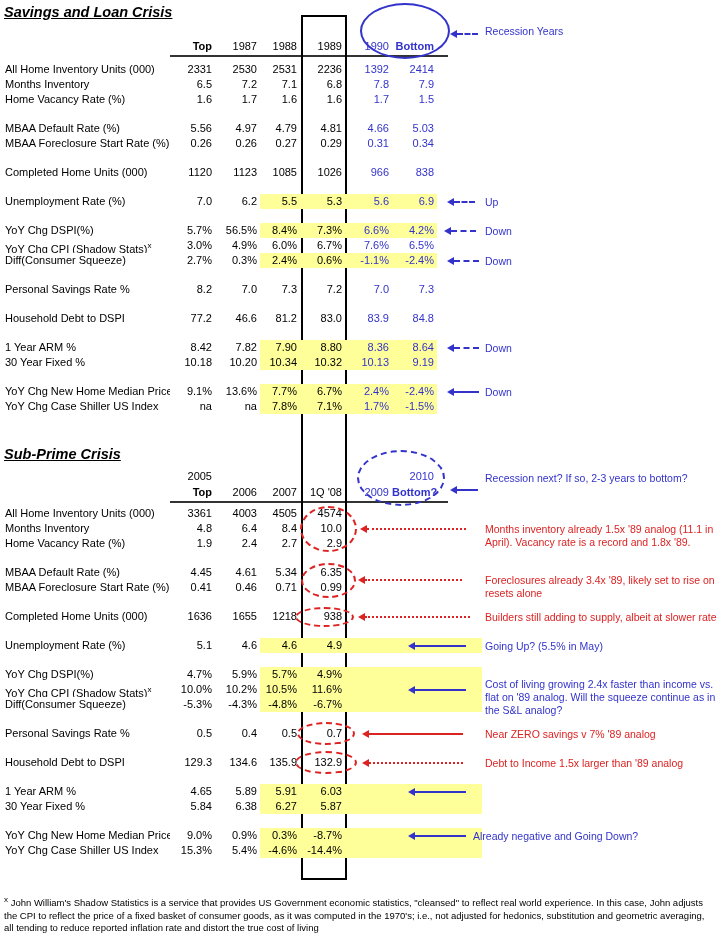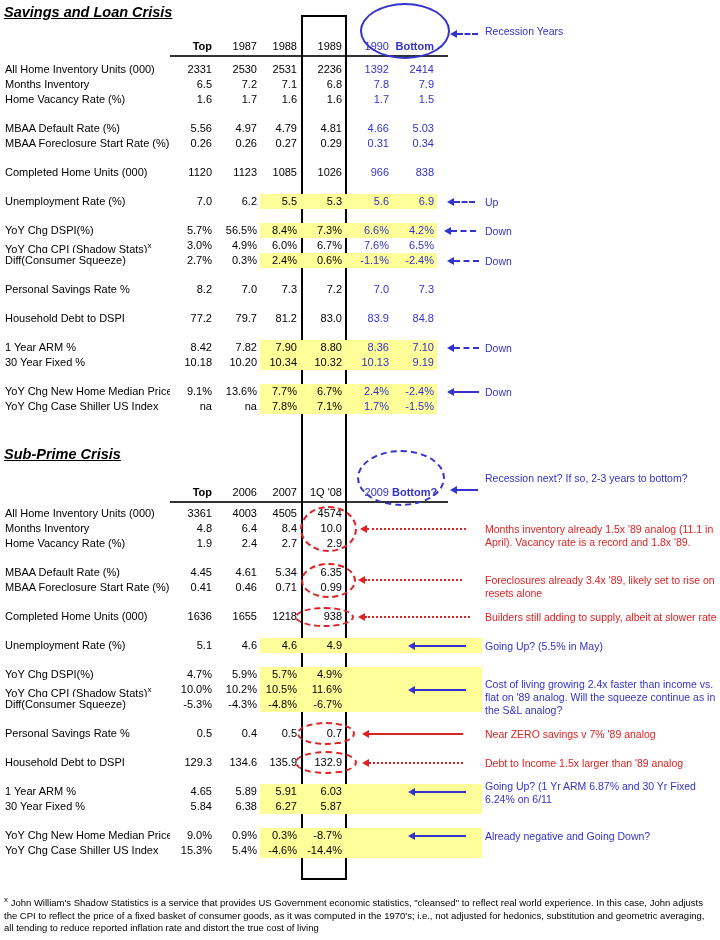--- a/index.html
+++ b/index.html
@@ -147,34 +147,34 @@
       <div class="cell" style="width: 45px;">8.2</div>
       <div class="cell" style="width: 45px;">7.0</div>
       <div class="cell" style="width: 40px;">7.3</div>
       <div class="cell" style="width: 45px;">7.2</div>
       <div class="cell blue" style="width: 47px;">7.0</div>
       <div class="cell blue" style="width: 45px;">7.3</div>
     </div>
     <div class="row" style="top: 311px;">
       <div class="label">Household Debt to DSPI</div>
       <div class="cell" style="width: 45px;">77.2</div>
-      <div class="cell" style="width: 45px;">79.7</div>
+      <div class="cell" style="width: 45px;">46.6</div>
       <div class="cell" style="width: 40px;">81.2</div>
       <div class="cell" style="width: 45px;">83.0</div>
       <div class="cell blue" style="width: 47px;">83.9</div>
       <div class="cell blue" style="width: 45px;">84.8</div>
     </div>
     <div class="row" style="top: 340px;">
       <div class="label">1 Year ARM %</div>
       <div class="cell" style="width: 45px;">8.42</div>
       <div class="cell" style="width: 45px;">7.82</div>
       <div class="cell hl" style="width: 40px;">7.90</div>
       <div class="cell hl" style="width: 45px;">8.80</div>
       <div class="cell hl blue" style="width: 47px;">8.36</div>
-      <div class="cell hl blue" style="width: 45px;">7.10</div>
+      <div class="cell hl blue" style="width: 45px;">8.64</div>
     </div>
     <div class="row" style="top: 355px;">
       <div class="label">30 Year Fixed %</div>
       <div class="cell" style="width: 45px;">10.18</div>
       <div class="cell" style="width: 45px;">10.20</div>
       <div class="cell hl" style="width: 40px;">10.34</div>
       <div class="cell hl" style="width: 45px;">10.32</div>
       <div class="cell hl blue" style="width: 47px;">10.13</div>
       <div class="cell hl blue" style="width: 45px;">9.19</div>
     </div>
@@ -188,20 +188,29 @@
       <div class="cell hl blue" style="width: 45px;">-2.4%</div>
     </div>
     <div class="row" style="top: 399px;">
       <div class="label">YoY Chg Case Shiller US Index</div>
       <div class="cell" style="width: 45px;">na</div>
       <div class="cell" style="width: 45px;">na</div>
       <div class="cell hl" style="width: 40px;">7.8%</div>
       <div class="cell hl" style="width: 45px;">7.1%</div>
       <div class="cell hl blue" style="width: 47px;">1.7%</div>
       <div class="cell hl blue" style="width: 45px;">-1.5%</div>
+    </div>
+    <div class="row" style="top: 469px;">
+      <div class="label"></div>
+      <div class="cell" style="width: 45px;">2005</div>
+      <div class="cell" style="width: 45px;"></div>
+      <div class="cell" style="width: 40px;"></div>
+      <div class="cell" style="width: 45px;"></div>
+      <div class="cell" style="width: 47px;"></div>
+      <div class="cell blue" style="width: 45px;">2010</div>
     </div>
     <div class="row" style="top: 485px;">
       <div class="label"></div>
       <div class="cell bold" style="width: 45px;">Top</div>
       <div class="cell" style="width: 45px;">2006</div>
       <div class="cell" style="width: 40px;">2007</div>
       <div class="cell" style="width: 45px;">1Q '08</div>
       <div class="cell blue" style="width: 47px;">2009</div>
       <div class="cell blue bold" style="width: 45px;">Bottom?</div>
     </div>
@@ -435,15 +444,14 @@
     <div class="note blue nowrap" style="left: 485px; top: 341.5px;">Down</div>
     <div class="note blue nowrap" style="left: 485px; top: 385.5px;">Down</div>
     <div class="note blue nowrap" style="left: 485px; top: 472px;">Recession next?  If so, 2-3 years to bottom?</div>
     <div class="note red" style="left: 485px; top: 522.5px; width: 236px;">Months inventory already 1.5x '89 analog (11.1 in April).  Vacancy rate is a record and 1.8x '89.</div>
     <div class="note red" style="left: 485px; top: 574px; width: 236px;">Foreclosures already 3.4x '89, likely set to rise on resets alone</div>
     <div class="note red nowrap" style="left: 485px; top: 610.5px;">Builders still adding to supply, albeit at slower rate</div>
     <div class="note blue nowrap" style="left: 485px; top: 639.5px;">Going Up? (5.5% in May)</div>
     <div class="note blue" style="left: 485px; top: 677.5px; width: 236px;">Cost of living growing 2.4x faster than income vs. flat on '89 analog.  Will the squeeze continue as in the S&amp;L analog?</div>
     <div class="note red nowrap" style="left: 485px; top: 727.5px;">Near ZERO savings v 7% '89 analog</div>
     <div class="note red nowrap" style="left: 485px; top: 756.5px;">Debt to Income 1.5x larger than '89 analog</div>
-    <div class="note blue" style="left: 485px; top: 779.5px; width: 236px;">Going Up? (1 Yr ARM 6.87% and 30 Yr Fixed 6.24% on 6/11</div>
-    <div class="note blue nowrap" style="left: 485px; top: 829.5px; text-align: center;">Already negative and Going Down?</div>
+    <div class="note blue nowrap" style="left: 473px; top: 829.5px; text-align: center;">Already negative and Going Down?</div>
   </div>
 
 </body></html>

